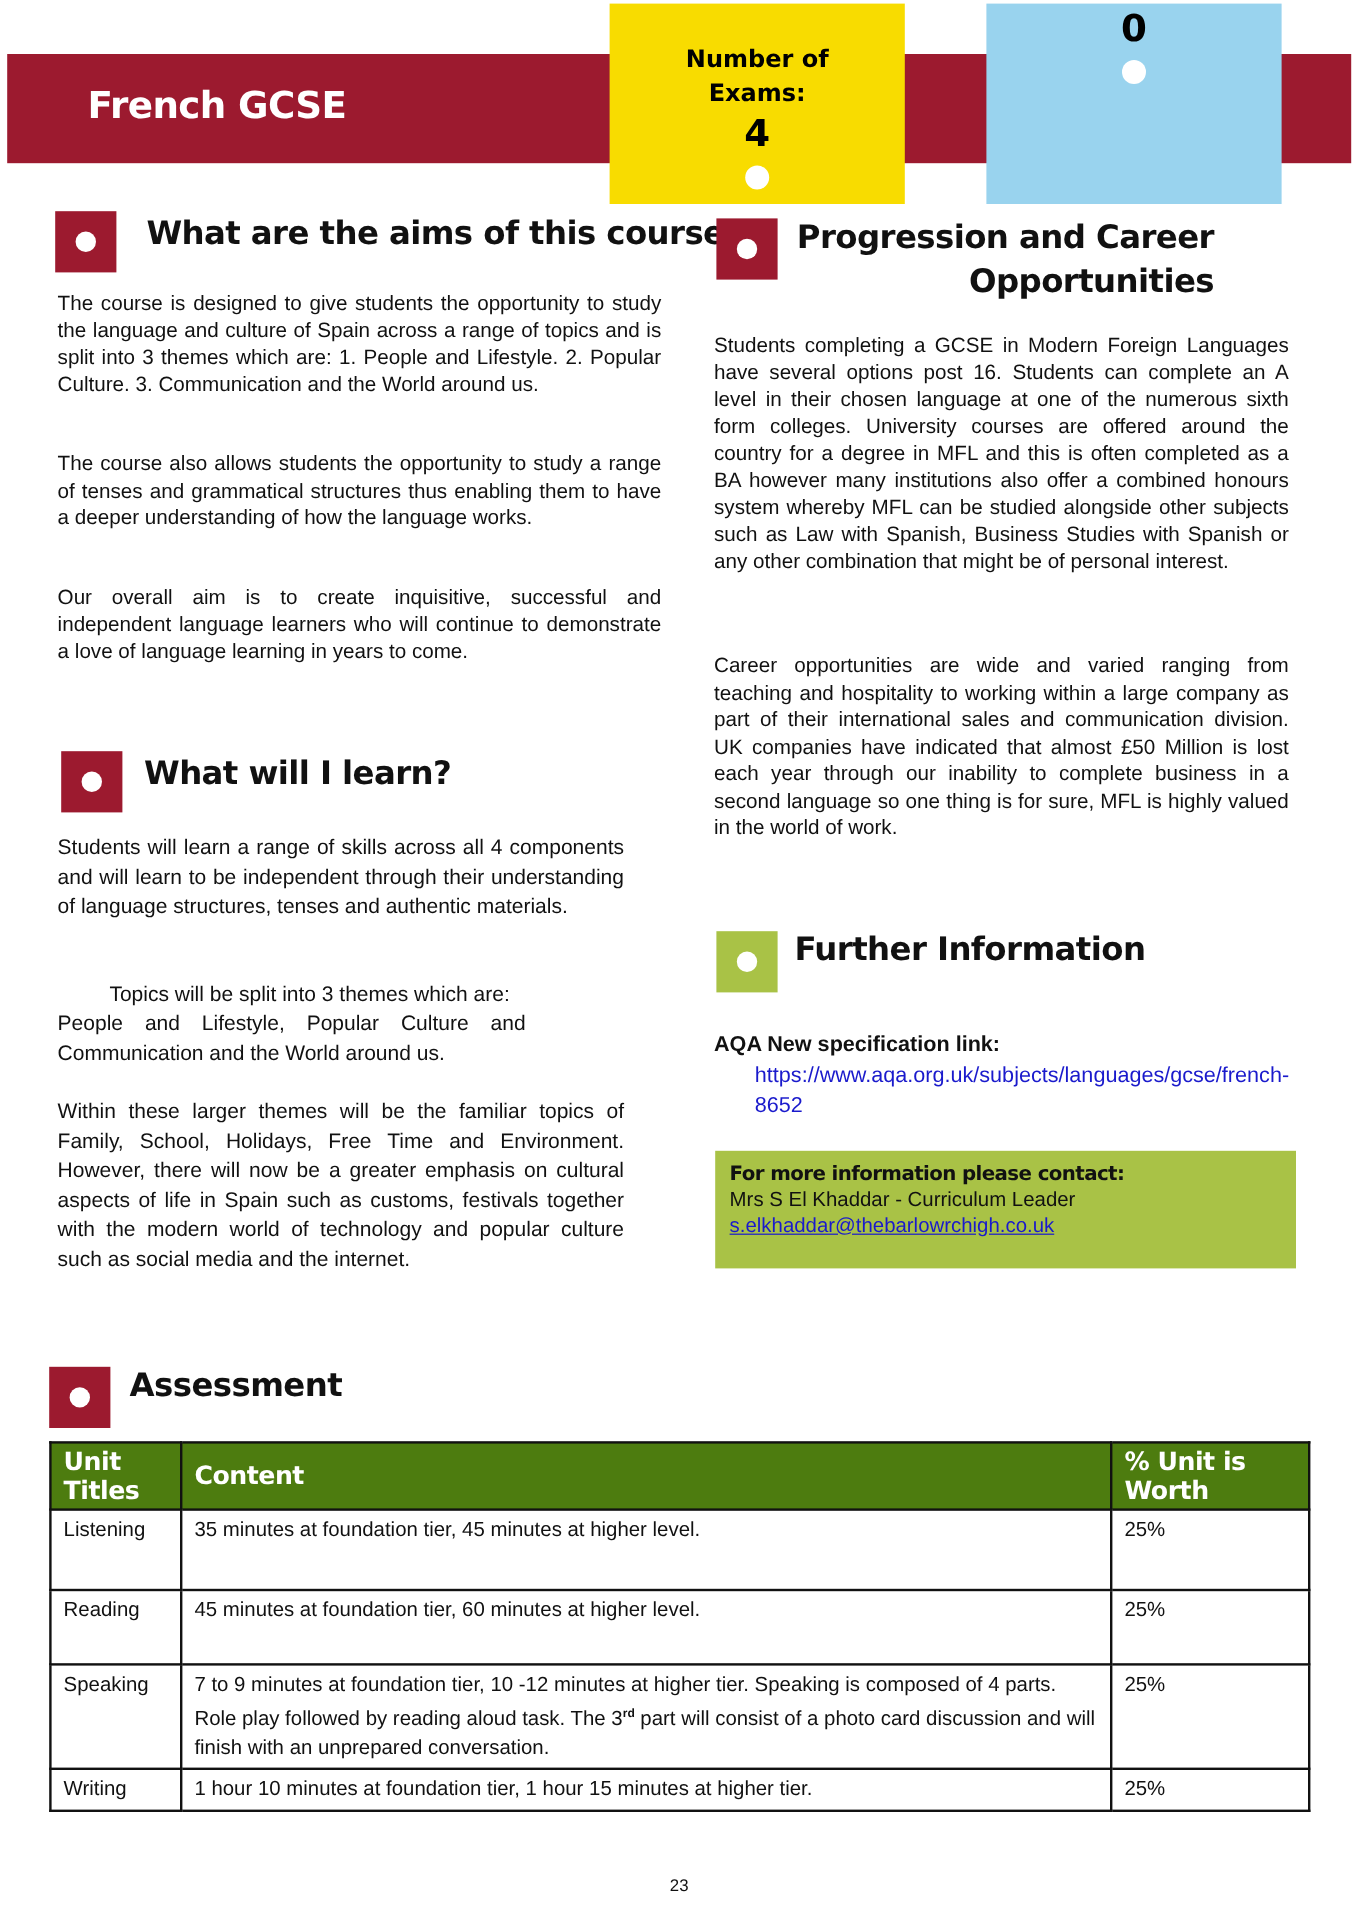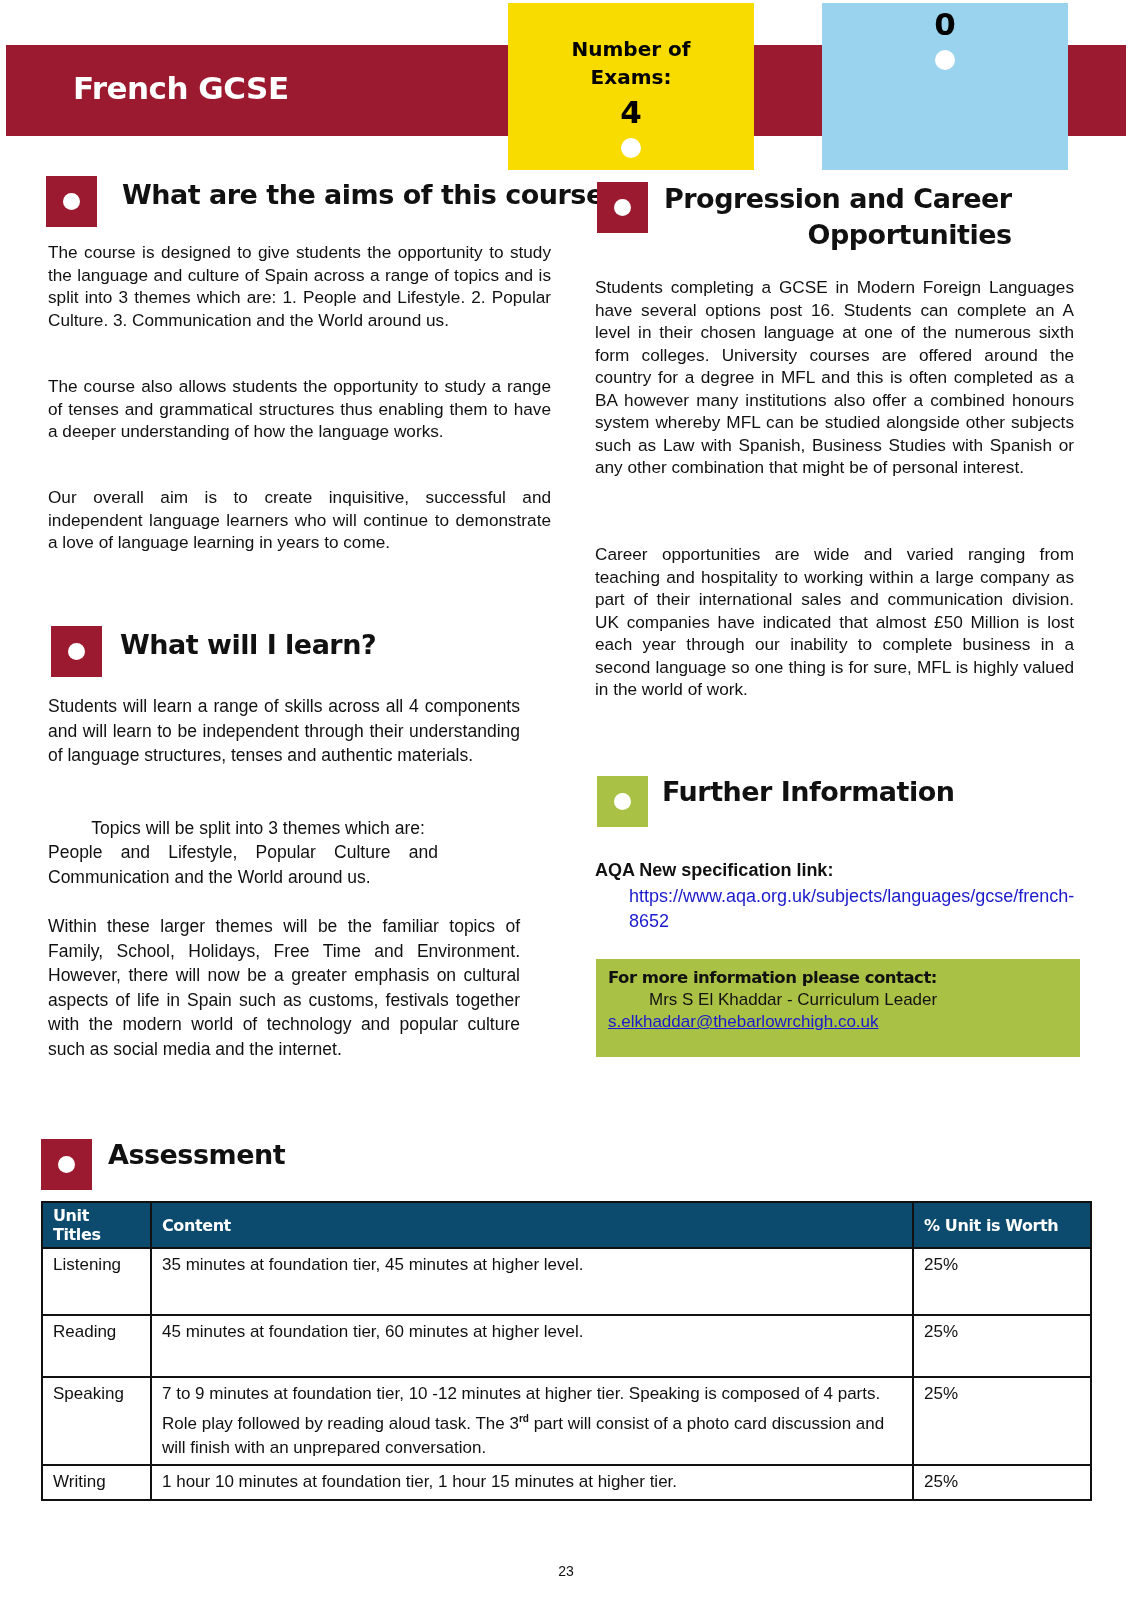--- a/index.html
+++ b/index.html
@@ -25,28 +25,28 @@
   .para { position: absolute; font-family: "Liberation Sans", sans-serif; font-size: 17.2px; line-height: 22.5px; color: #111; text-align: justify; }
   .para.l { left: 48px; width: 503px; }
   .para.l2 { left: 48px; width: 472px; line-height: 24.5px; font-size: 17.5px; }
   .para.r { left: 595px; width: 479px; }
 
   .aqa-label { position: absolute; left: 595px; top: 860px; font-size: 18px; font-weight: bold; color: #111; }
   .aqa-link { position: absolute; left: 629px; top: 884px; width: 450px; font-size: 18px; line-height: 25px; color: #1a1acc; word-break: break-all; }
 
   .contact-box { position: absolute; left: 596px; top: 959px; width: 484px; height: 98px; background: #a9c246; padding: 8px 12px; }
   .contact-title { font-family: "DejaVu Sans", sans-serif; font-weight: bold; font-size: 16.5px; color: #111; letter-spacing: -0.5px; line-height: 22px; }
-  .contact-name { font-size: 17px; line-height: 22px; color: #111; margin-left: 41px; }
+  .contact-name { font-size: 17px; line-height: 22px; color: #111; }
   .contact-email { font-size: 17px; line-height: 22px; color: #1a1acc; text-decoration: underline; }
 
   table.assess { position: absolute; left: 41px; top: 1201px; width: 1051px; border-collapse: collapse; }
-  table.assess th { background: #0c4a6e; color: #fff; font-family: "DejaVu Sans", sans-serif; font-weight: bold; font-size: 16px; text-align: left; padding: 3px 10px; height: 30px; border: 2px solid #111; letter-spacing: -0.4px; }
+  table.assess th { background: #4d7c0f; color: #fff; font-family: "DejaVu Sans", sans-serif; font-weight: bold; font-size: 21px; text-align: left; padding: 3px 10px; height: 30px; border: 2px solid #111; letter-spacing: -0.4px; }
   table.assess td { border: 2px solid #111; vertical-align: top; font-size: 17px; line-height: 24.5px; padding: 4px 10px; color: #111; }
   table.assess td.c1 { width: 109px; }
-  table.assess td.c3 { width: 178px; }
+  table.assess td.c3 { width: 165px; }
   sup { font-size: 10px; font-weight: bold; }
 
   .page-num { position: absolute; left: 0; width: 1132px; top: 1563px; text-align: center; font-size: 14px; color: #111; }
 </style>
 </head>
 <body>
 
 <div class="header-band"></div>
 <div class="header-title">French GCSE</div>
 

